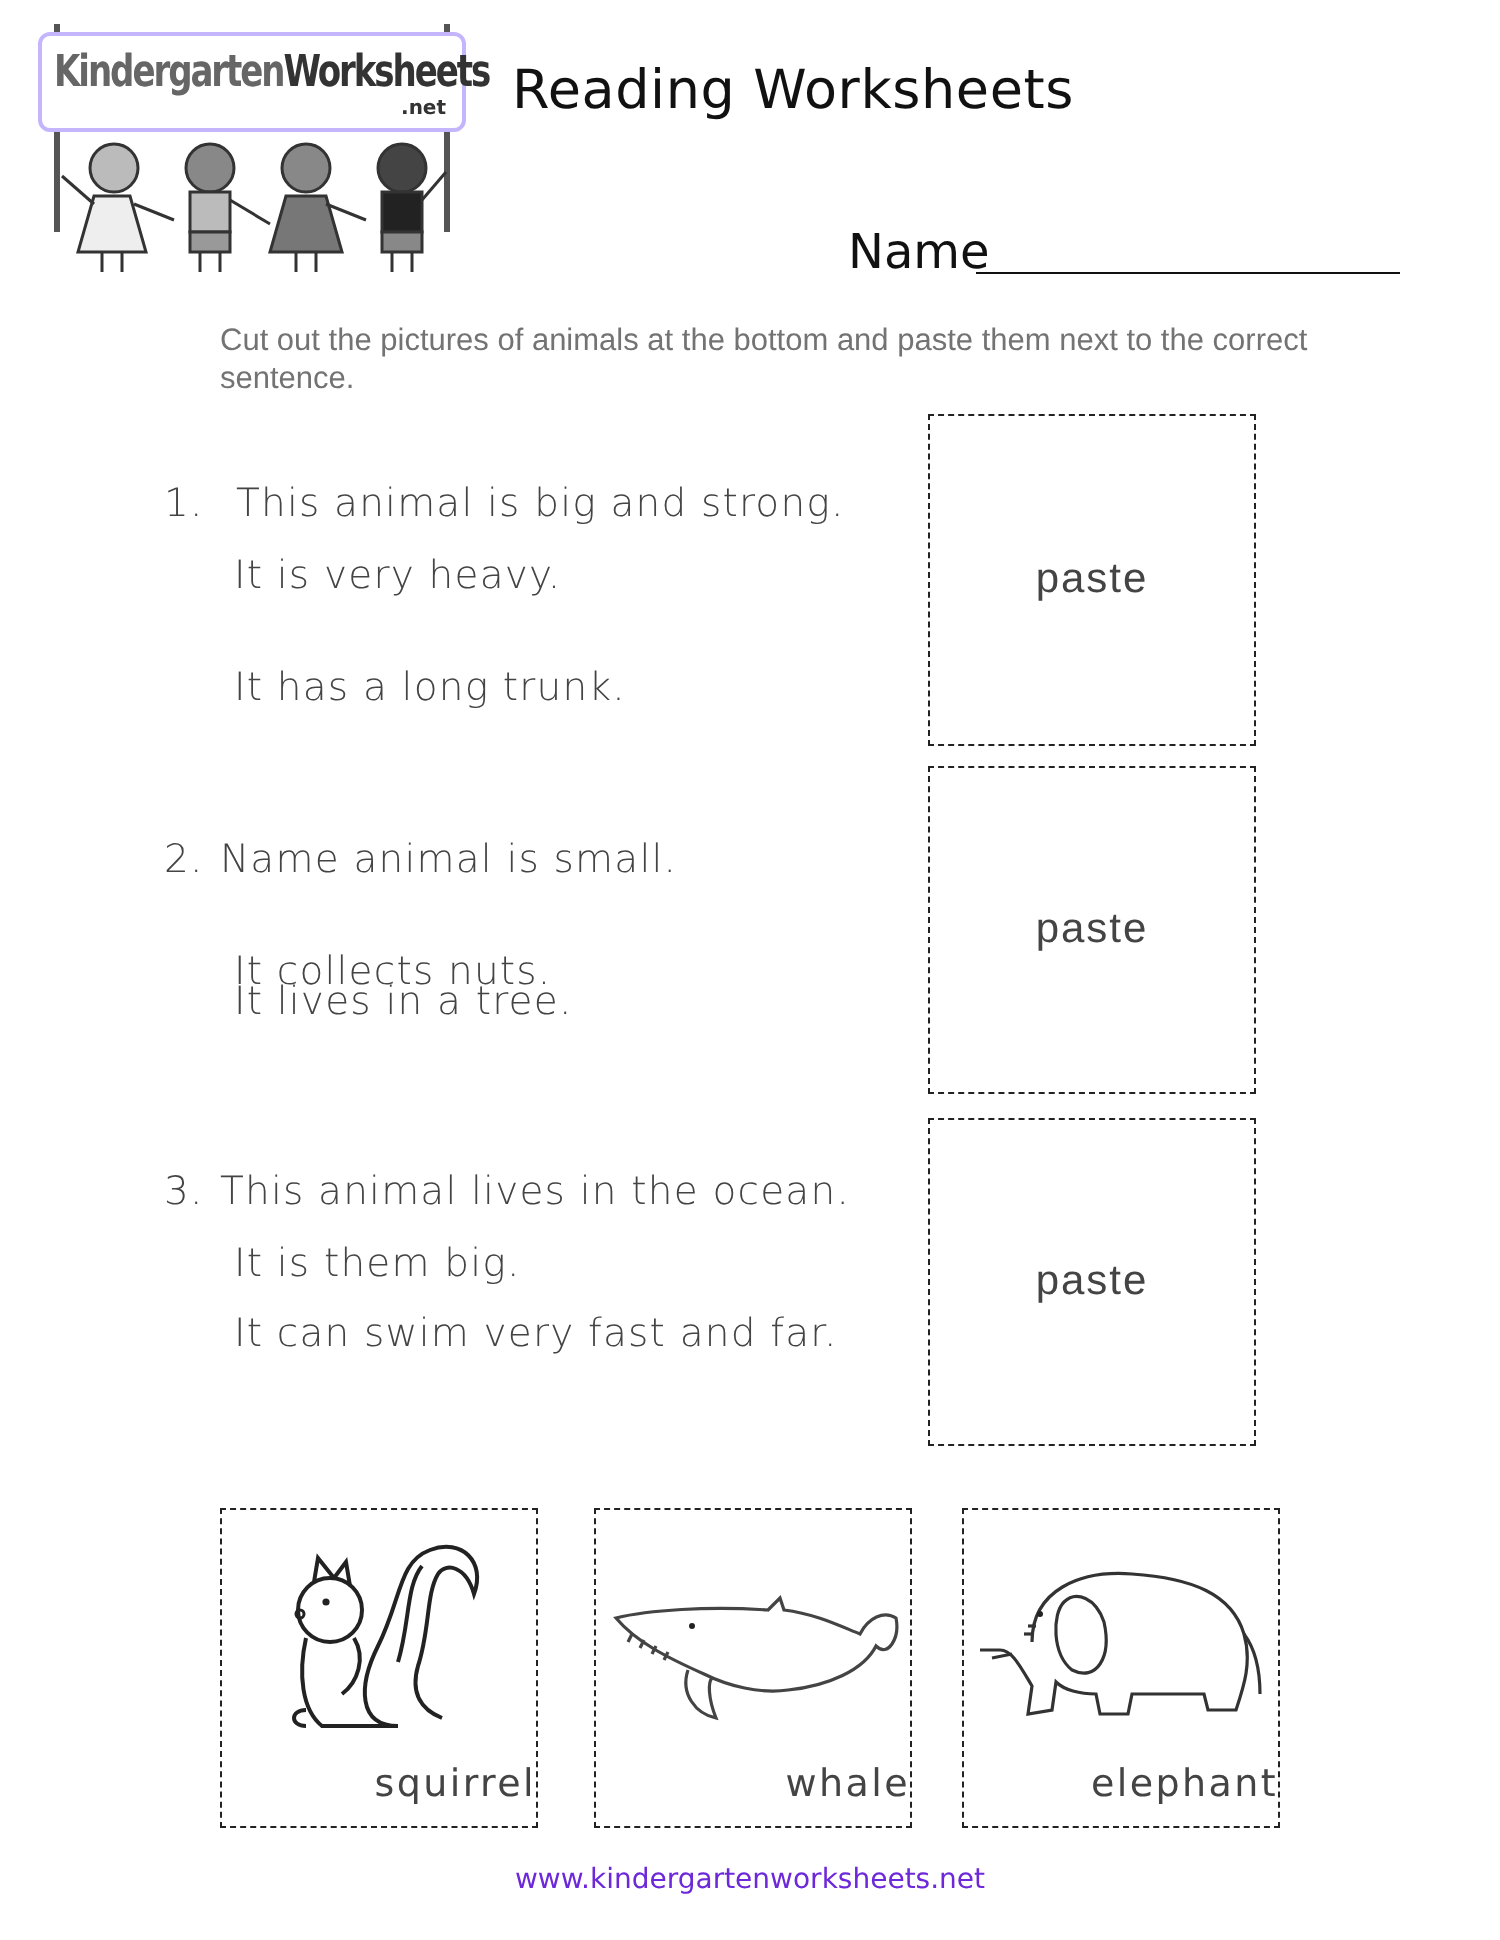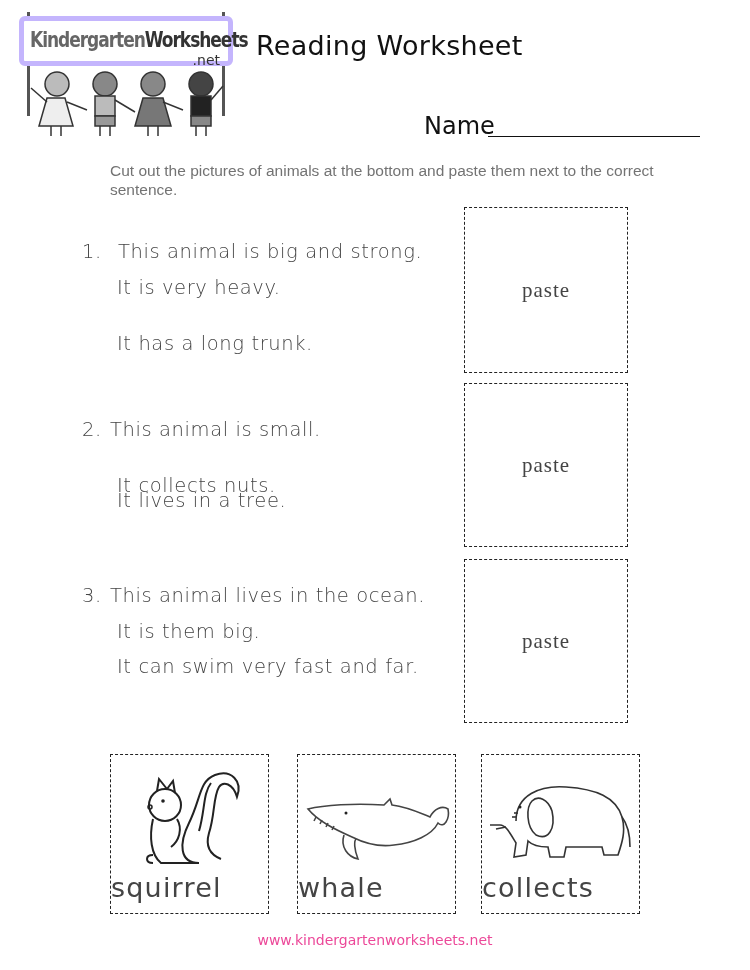--- a/index.html
+++ b/index.html
@@ -1,43 +1,43 @@
 <!DOCTYPE html>
 <html><head>
 <meta charset="utf-8">
 <style>
   html, body { margin:0; padding:0; background:#fff; }
   body { width:750px; height:970px; position:relative; overflow:hidden; font-family:"DejaVu Sans", sans-serif; color:#111; }
   .abs { position:absolute; }
 
   
   .logo { left:17px; top:8px; width:222px; height:128px; }
-  .logo-sign { position:absolute; left:2px; top:8px; width:214px; height:50px; border:5px solid #c4b5fd; border-radius:6px; background:#fff; box-sizing:border-box; }
+  .logo-sign { position:absolute; left:2px; top:8px; width:214px; height:50px; border:2px solid #c4b5fd; border-radius:6px; background:#fff; box-sizing:border-box; }
   .logo-text { position:absolute; left:6px; top:6px; font-family:"DejaVu Sans Condensed","DejaVu Sans", sans-serif; font-size:22px; letter-spacing:-1.2px; color:#666; font-weight:bold; transform:scaleX(0.86); transform-origin:left; white-space:nowrap; }
   .logo-text .w { color:#333; }
-  .logo-net { position:absolute; right:8px; top:31px; font-size:14px; font-weight:normal; color:#333; }
+  .logo-net { position:absolute; right:8px; top:31px; font-size:10px; font-weight:bold; color:#333; }
   .logo-pole { position:absolute; width:3px; background:#555; top:4px; height:104px; }
 
   .title { left:256px; top:30px; font-family:"DejaVu Sans", sans-serif; font-size:27px; color:#111; letter-spacing:0.3px; }
   .name-label { left:424px; top:112px; font-size:24px; color:#111; font-family:"DejaVu Sans", sans-serif; }
   .name-line { left:488px; top:136px; width:212px; height:0; border-top:1.5px solid #111; }
 
   .instructions { left:110px; top:161px; width:560px; font-family:"Liberation Sans", sans-serif; font-size:15.5px; line-height:19px; color:#737373; }
 
   .q { font-family:"DejaVu Sans", sans-serif; font-size:19.5px; color:#444; font-weight:200; letter-spacing:0.6px; white-space:nowrap; }
   .q-line { position:absolute; white-space:nowrap; }
 
   .paste-box { position:absolute; border:1.5px dashed #222; box-sizing:border-box; display:flex; align-items:center; justify-content:center; }
-  .paste-label { font-family:Liberation Serif, serif; font-size:21px; color:#444; letter-spacing:1px; }
+  .paste-label { font-family:Liberation Sans, sans-serif; font-size:21px; color:#444; letter-spacing:1px; }
 
   .card { position:absolute; border:1.5px dashed #222; box-sizing:border-box; top:754px; height:160px; }
-  .card-label { position:absolute; left:0; right:0; bottom:10px; text-align:left; font-family:"DejaVu Sans", sans-serif; font-size:27px; color:#444; letter-spacing:1.2px; }
+  .card-label { position:absolute; left:0; right:0; bottom:10px; text-align:right; font-family:"DejaVu Sans", sans-serif; font-size:19px; color:#444; letter-spacing:1.2px; }
   .card svg { position:absolute; }
 
-  .footer { left:0; width:750px; top:932px; text-align:center; font-family:"DejaVu Sans", sans-serif; font-size:14px; color:#ec4899; }
+  .footer { left:0; width:750px; top:932px; text-align:center; font-family:"DejaVu Sans", sans-serif; font-size:14px; color:#6d28d9; }
 </style>
 </head>
 <body>
 
 <div class="abs logo">
   <div class="logo-pole" style="left:10px;"></div>
   <div class="logo-pole" style="left:205px;"></div>
   <div class="logo-sign">
     <div class="logo-text"><span>Kindergarten</span><span class="w">Worksheets</span></div>
     <div class="logo-net">.net</div>
@@ -68,39 +68,39 @@
       <circle cx="174" cy="16" r="12" fill="#444"></circle>
       <rect x="164" y="28" width="20" height="20" fill="#222"></rect>
       <rect x="164" y="48" width="20" height="10" fill="#888"></rect>
       <line x1="169" y1="58" x2="169" y2="68"></line>
         <line x1="179" y1="58" x2="179" y2="68"></line>
       <line x1="184" y1="32" x2="196" y2="18"></line>
     </g>
   </svg>
 </div>
 
-<div class="abs title">Reading Worksheet</div>
+<div class="abs title">Reading Worksheets</div>
 <div class="abs name-label">Name</div>
 <div class="abs name-line"></div>
 
 <div class="abs instructions">Cut out the pictures of animals at the bottom and paste them next to the correct sentence.</div>
 
 <div>
   <div class="q q-line" style="left:82px; top:240px;">1.</div>
   <div class="q q-line" style="left:118px; top:240px;">This animal is big and strong.</div>
   <div class="q q-line" style="left:117px; top:276px;">It is very heavy.</div>
   <div class="q q-line" style="left:117px; top:312px;margin-top:20px;">It has a long trunk.</div>
   <div class="paste-box" style="left:464px; top:207px; width:164px; height:166px;">
     <span class="paste-label">paste</span>
   </div>
 </div>
 
 <div>
   <div class="q q-line" style="left:82px; top:418px;">2.</div>
-  <div class="q q-line" style="left:110px; top:418px;">This animal is small.</div>
+  <div class="q q-line" style="left:110px; top:418px;">Name animal is small.</div>
   <div class="q q-line" style="left:117px; top:474px;">It collects nuts.</div>
   <div class="q q-line" style="left:117px; top:489px;">It lives in a tree.</div>
   <div class="paste-box" style="left:464px; top:383px; width:164px; height:164px;">
     <span class="paste-label">paste</span>
   </div>
 </div>
 
 <div>
   <div class="q q-line" style="left:82px; top:584px;">3.</div>
   <div class="q q-line" style="left:110px; top:584px;">This animal lives in the ocean.</div>
@@ -149,16 +149,16 @@
     <g fill="none" stroke="#333" stroke-width="1.6">
       <path d="M30 40 C30 14 54 4 80 6 C110 8 130 16 136 36 C140 50 136 62 132 74 L118 74 L116 66 L80 66 L78 76 L64 76 L62 66 C54 66 46 64 42 60 L40 74 L28 76 L30 62 C24 52 20 44 14 44 L4 44"></path>
       <path d="M46 20 C40 26 40 46 50 54 C62 60 70 48 66 30 C62 18 52 14 46 20 Z"></path>
       <path d="M136 36 C142 44 144 56 144 66"></path>
       <path d="M10 48 L20 46"></path>
       <path d="M28 32 L32 32"></path>
         <path d="M26 36 L30 36"></path>
     </g>
     <circle cx="34" cy="26" r="1.5" fill="#222"></circle>
   </svg>
-  <div class="card-label">collects</div>
+  <div class="card-label">elephant</div>
 </div>
 
 <div class="abs footer">www.kindergartenworksheets.net</div>
 
 </body></html>

